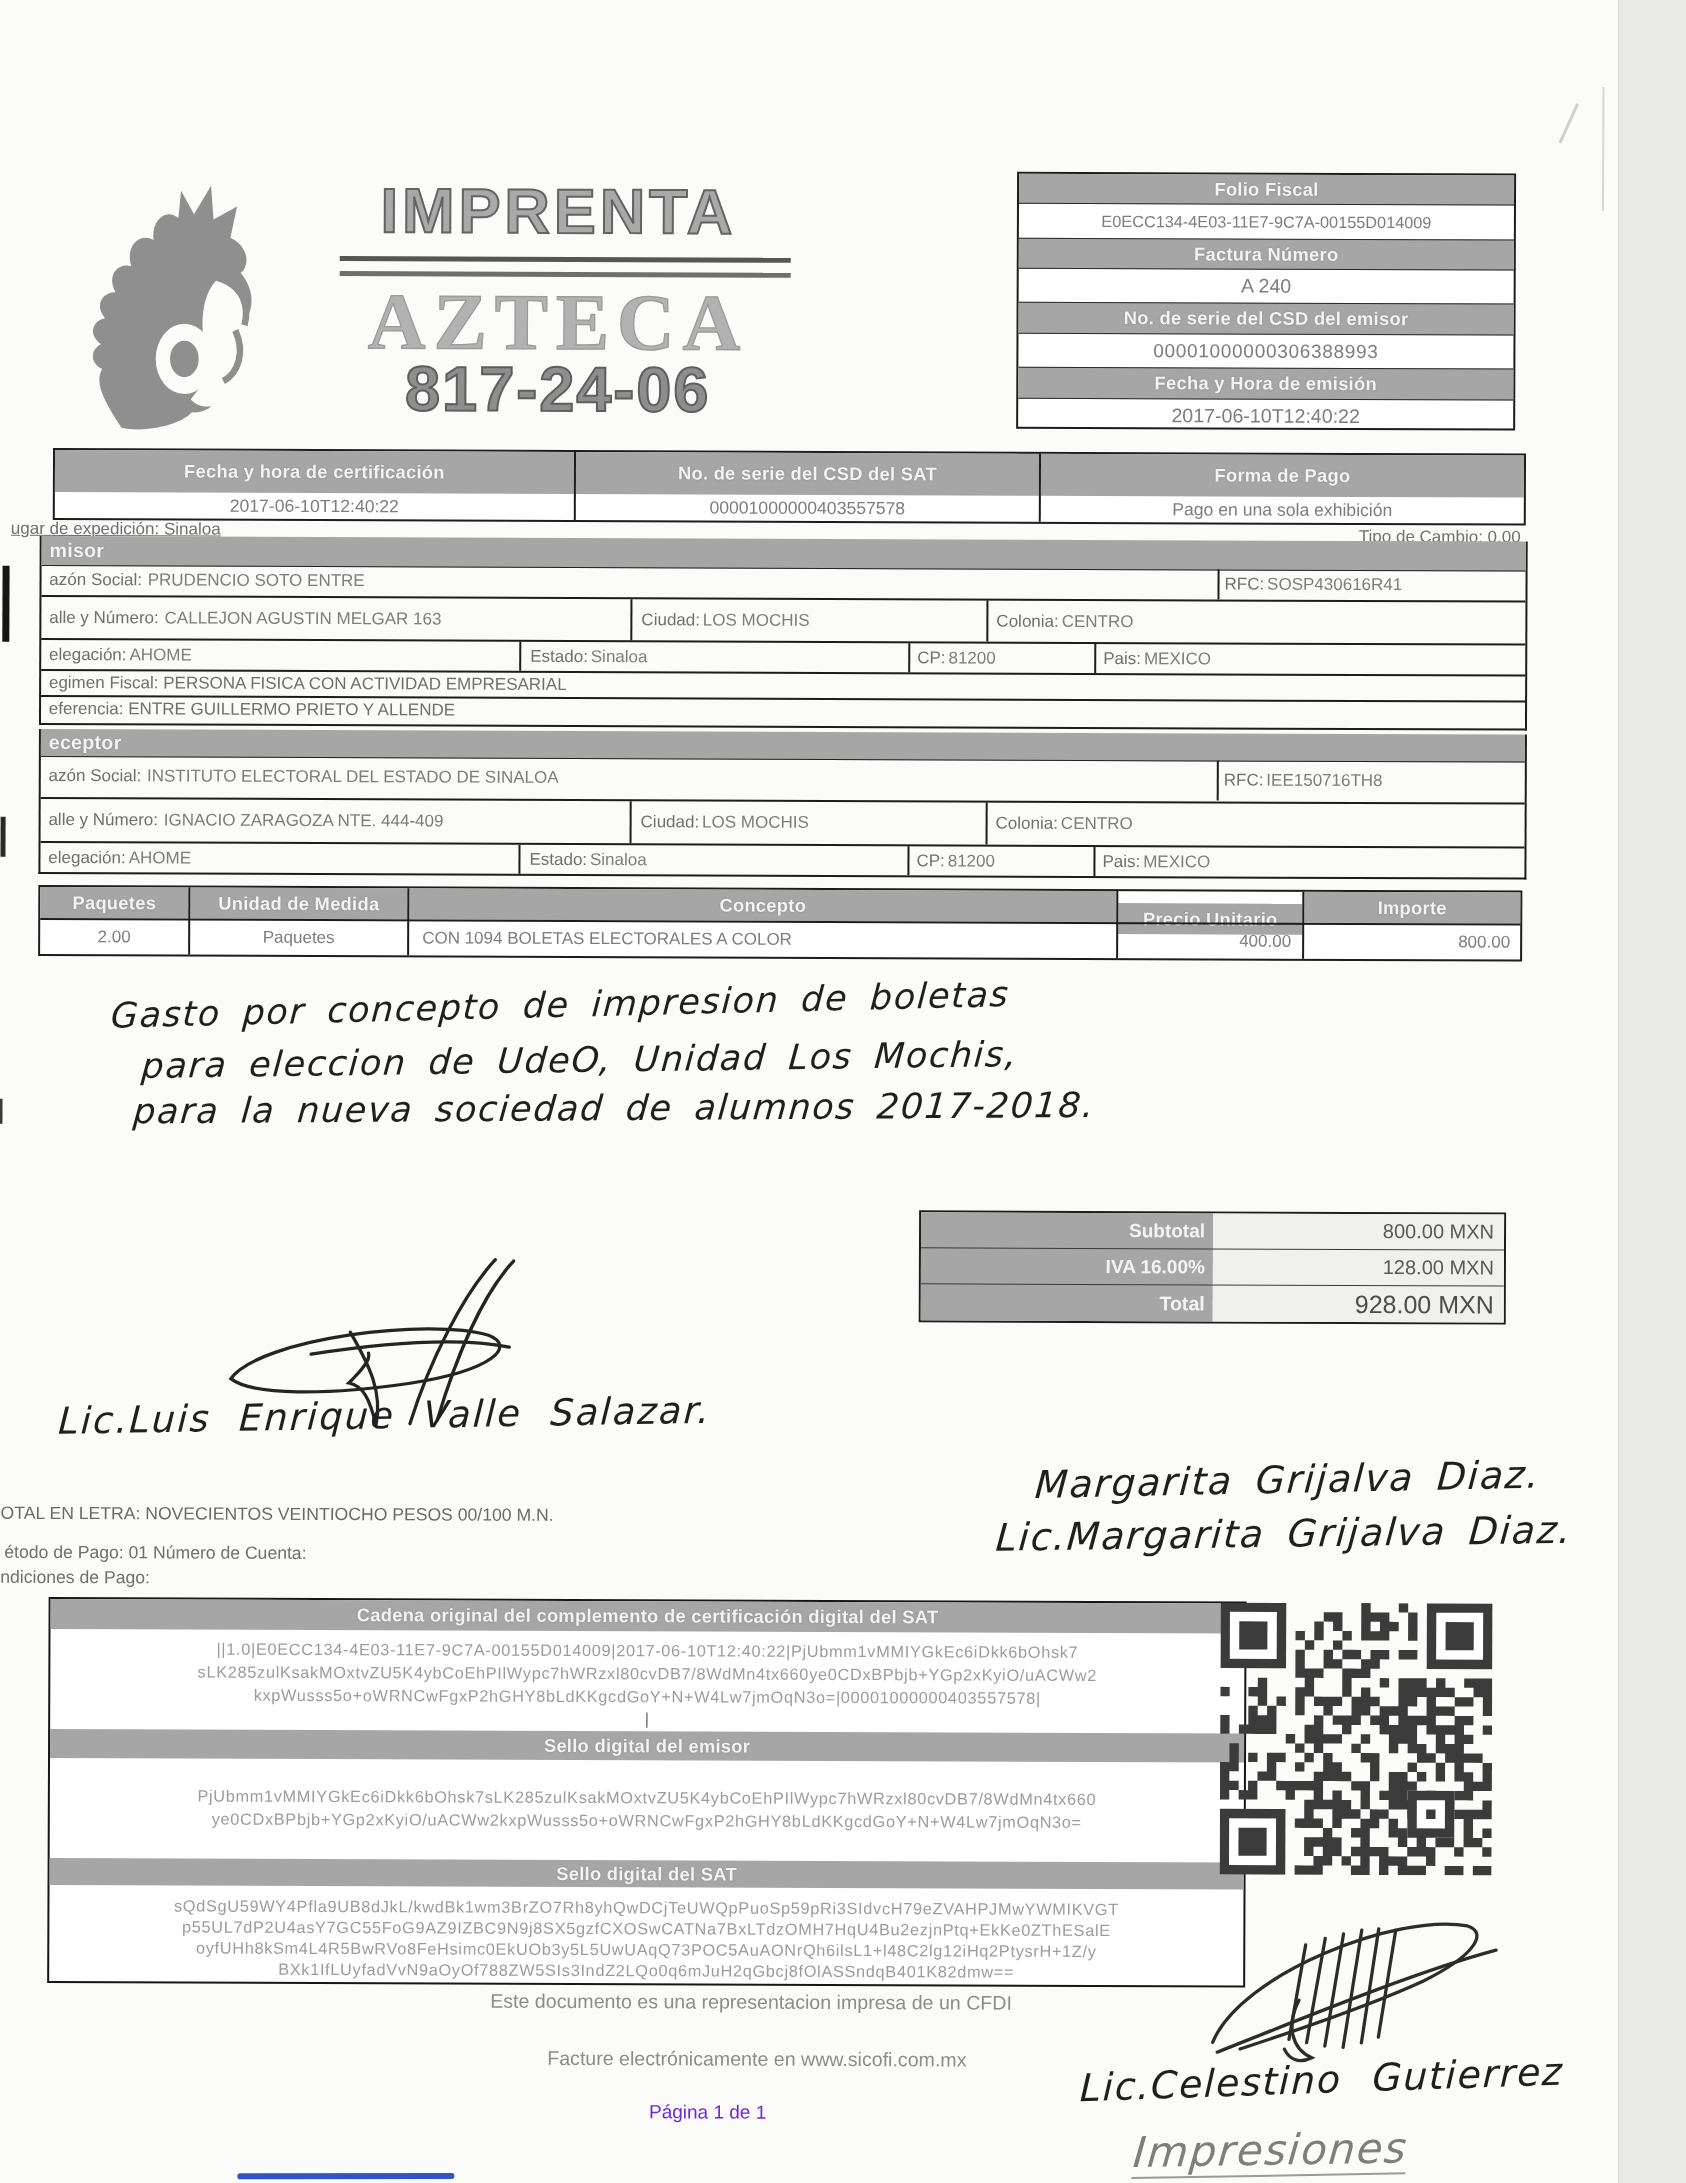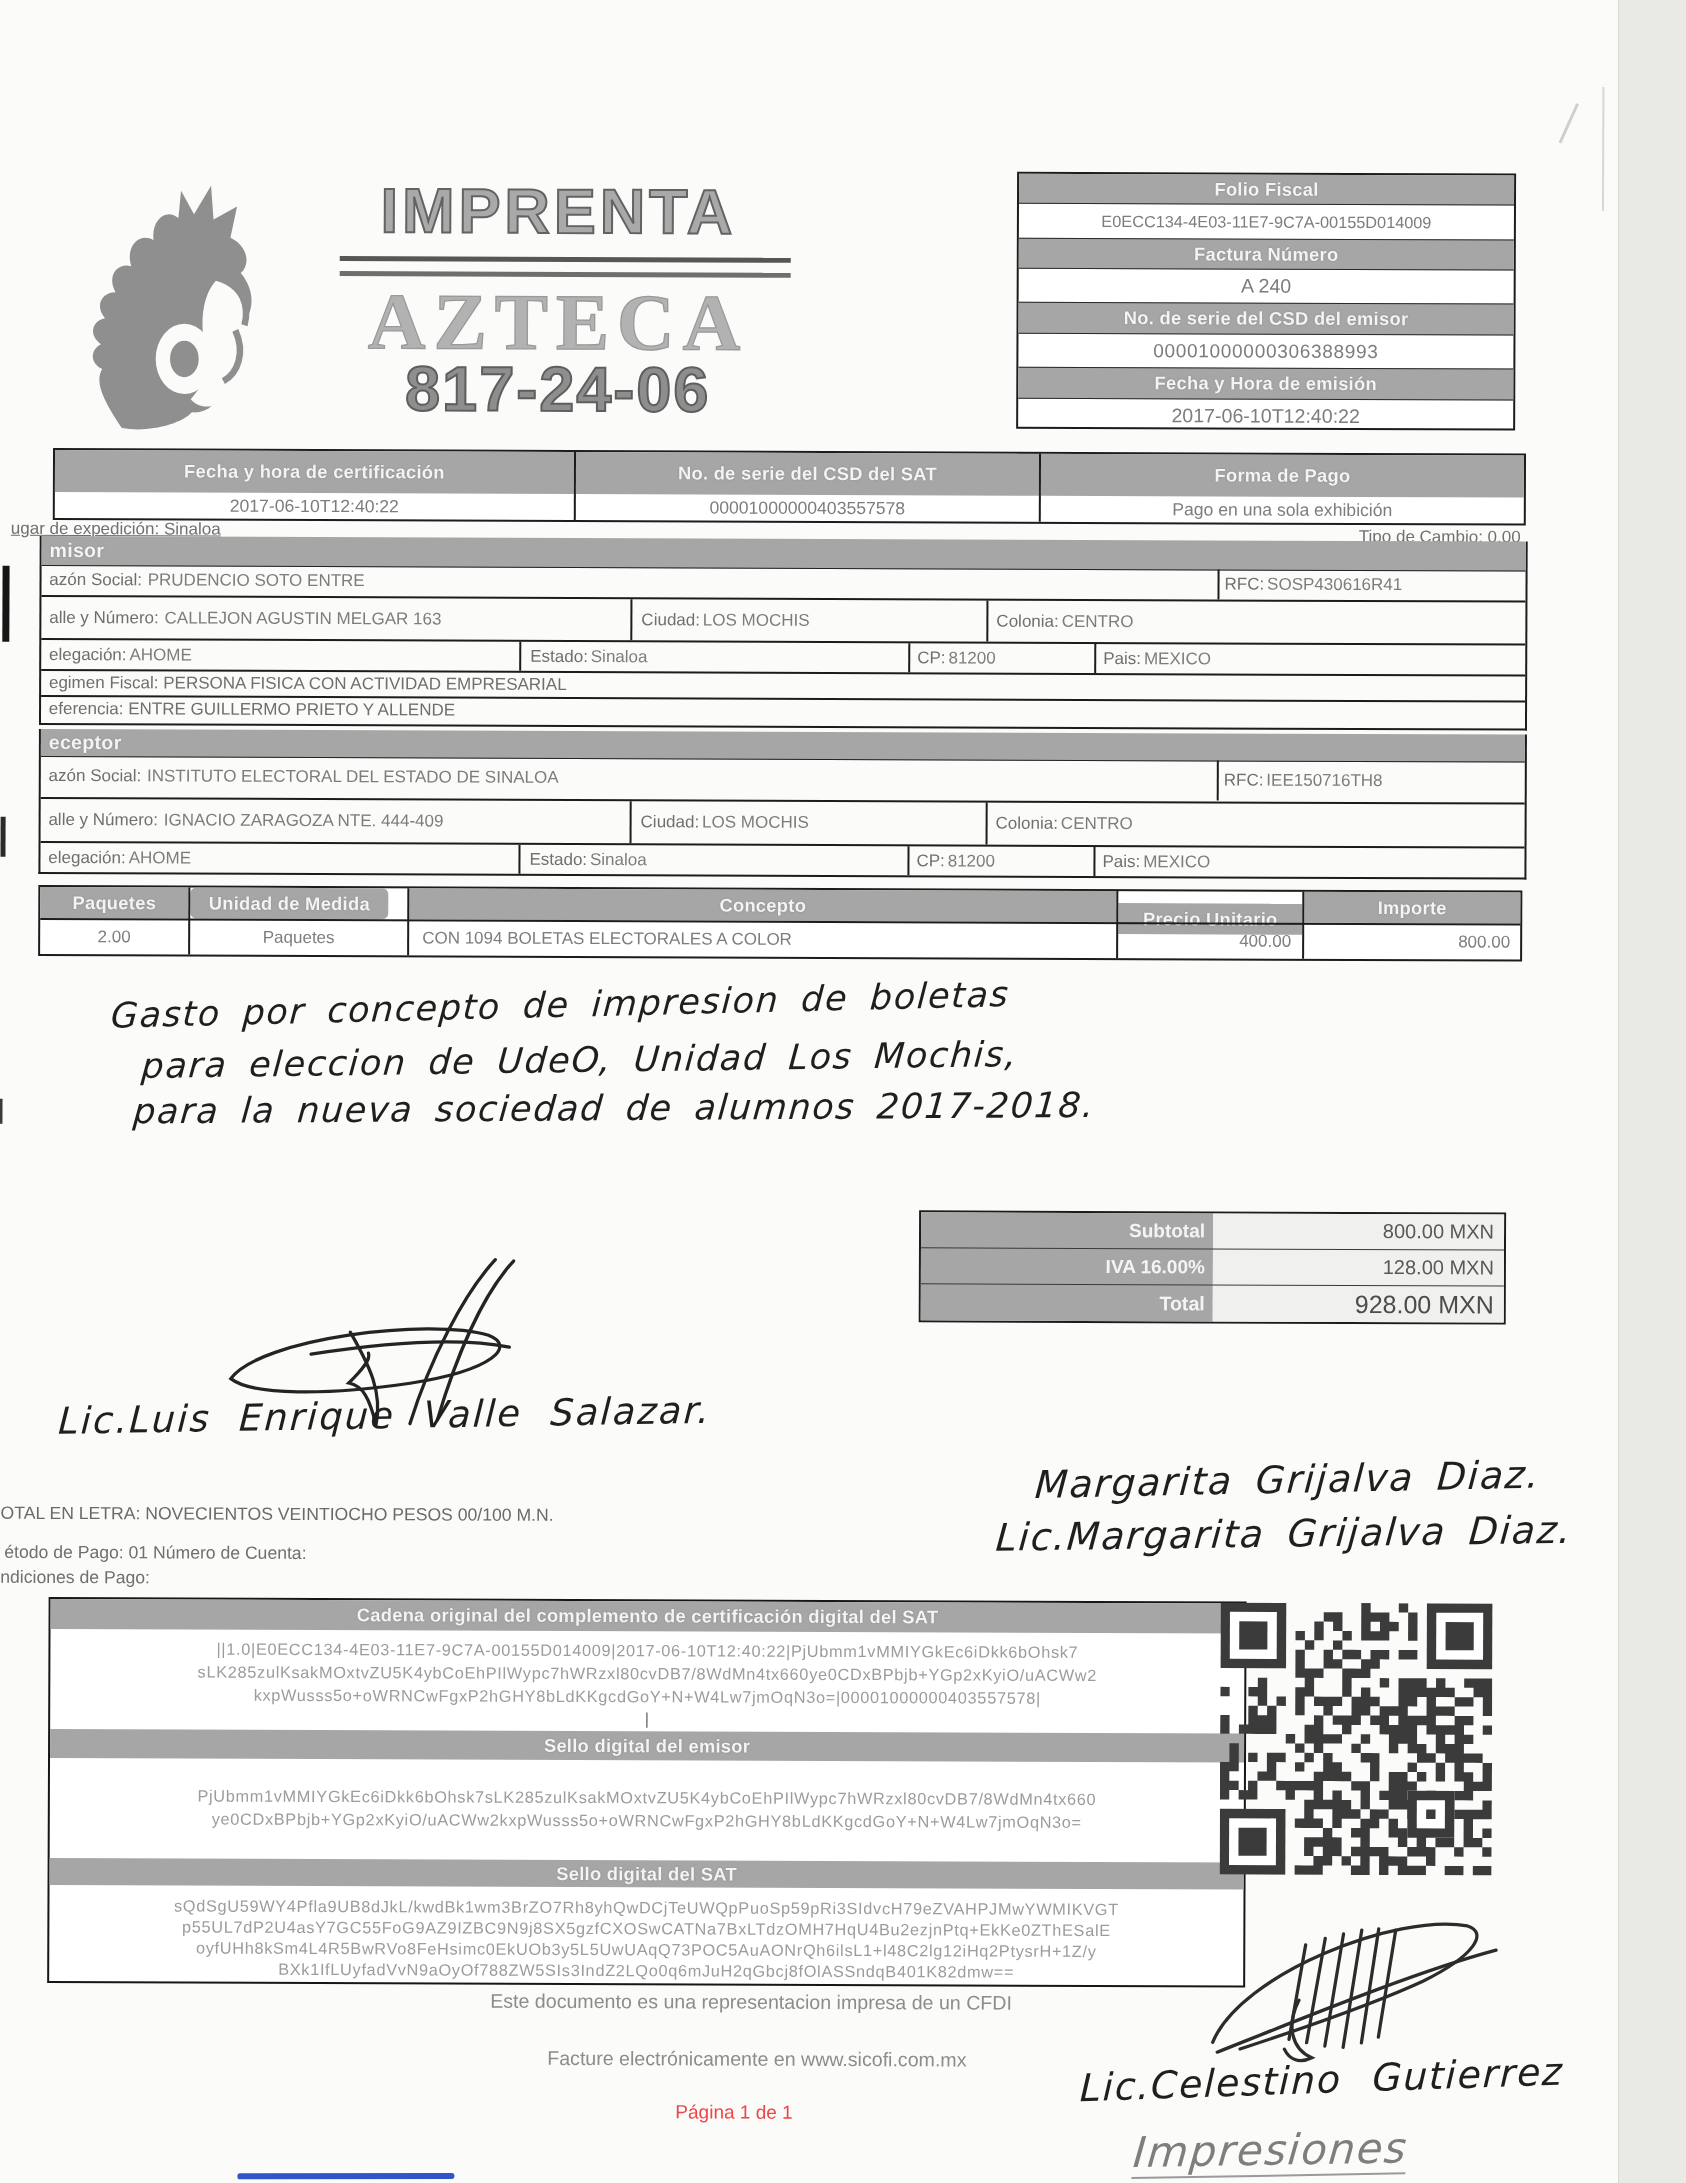--- a/index.html
+++ b/index.html
@@ -181,21 +181,21 @@
       <span class="lbl">Pais:</span>&nbsp;
       <span class="val">MEXICO</span>
     </div>
     <div class="vd" style="left:478px;top:114px;height:29px;"></div>
     <div class="vd" style="left:867px;top:114px;height:29px;"></div>
     <div class="vd" style="left:1053px;top:114px;height:29px;"></div>
   </div>
 
   <div class="abs box" style="left:38px;top:888px;width:1480px;height:67px;">
     <div class="bar cell" style="left:0;top:0;width:148px;height:31px;">Paquetes</div>
-    <div class="bar cell" style="left:150px;top:0;width:198px;height:31px;border-radius:6px;">Unidad de Medida</div>
+    <div class="bar cell" style="left:150px;top:0;width:217px;height:31px;">Unidad de Medida</div>
     <div class="bar cell" style="left:369px;top:0;width:707px;height:31px;">Concepto</div>
     <div class="bar cell" style="left:1078px;top:12px;width:184px;height:31px;">Precio Unitario</div>
     <div class="bar cell" style="left:1264px;top:0;width:216px;height:31px;">Importe</div>
     <div class="hd" style="top:31px;"></div>
     <div class="cell center val" style="left:0;top:33px;width:148px;height:34px;">2.00</div>
     <div class="cell center val" style="left:150px;top:33px;width:217px;height:34px;">Paquetes</div>
     <div class="cell val" style="left:382px;top:33px;width:692px;height:34px;">CON 1094 BOLETAS ELECTORALES A COLOR</div>
     <div class="cell val" style="left:1078px;top:33px;width:173px;height:34px;justify-content:flex-end;">400.00</div>
     <div class="cell val" style="left:1264px;top:33px;width:206px;height:34px;justify-content:flex-end;">800.00</div>
     <div class="vd" style="left:148px;top:0;height:67px;"></div>
@@ -288,21 +288,21 @@
         <path d="M25,220 C150,170 330,95 452,62"></path>
         <path d="M150,140 C130,180 140,215 170,228 C150,238 135,230 128,215"></path>
       </g>
     </svg>
   </span>
   <div class="abs hw" style="left:1084px;top:2056px;font-size:38px;transform:rotate(-2.2deg) skewX(-4deg);word-spacing:17px;">Lic.Celestino Gutierrez</div>
   <div class="abs hw" style="left:1138px;top:2124px;font-size:42px;color:#7e7e7e;transform:rotate(-1.2deg) skewX(-6deg);border-bottom:2.6px solid #9a9a9a;">Impresiones</div>
 
   <div class="abs" style="left:425px;top:1991px;width:660px;text-align:center;font-size:19.6px;color:#8c8c8c;">Este documento es una representacion impresa de un CFDI</div>
   <div class="abs" style="left:503px;top:2048px;width:516px;text-align:center;font-size:19.6px;color:#8c8c8c;">Facture electrónicamente en www.sicofi.com.mx</div>
-  <div class="abs" style="left:627px;top:2102px;width:170px;text-align:right;font-size:19px;color:#ef4444;">Página 1 de 1</div>
+  <div class="abs" style="left:627px;top:2102px;width:170px;text-align:center;font-size:19px;color:#6d28d9;">Página 1 de 1</div>
 
   <div class="abs" style="left:1.3px;top:569px;width:7.2px;height:76px;background:#161616;"></div>
   <div class="abs" style="left:0;top:820px;width:4.6px;height:40px;background:#2a2a2a;"></div>
   <div class="abs" style="left:0;top:1102px;width:3.3px;height:25px;background:#3a3a3a;"></div>
   <div class="abs faint" style="left:1564px;top:99px;width:2.6px;height:43px;transform:rotate(24deg);"></div>
   <div class="abs faint" style="left:1599px;top:84px;width:2px;height:124px;background:#d7d7d7;"></div>
   <div class="abs" style="left:242px;top:2175px;width:217px;height:5.9px;background:#2f55c8;transform:rotate(-.3deg);border-radius:2.6px;"></div>
 
 </div>
 

